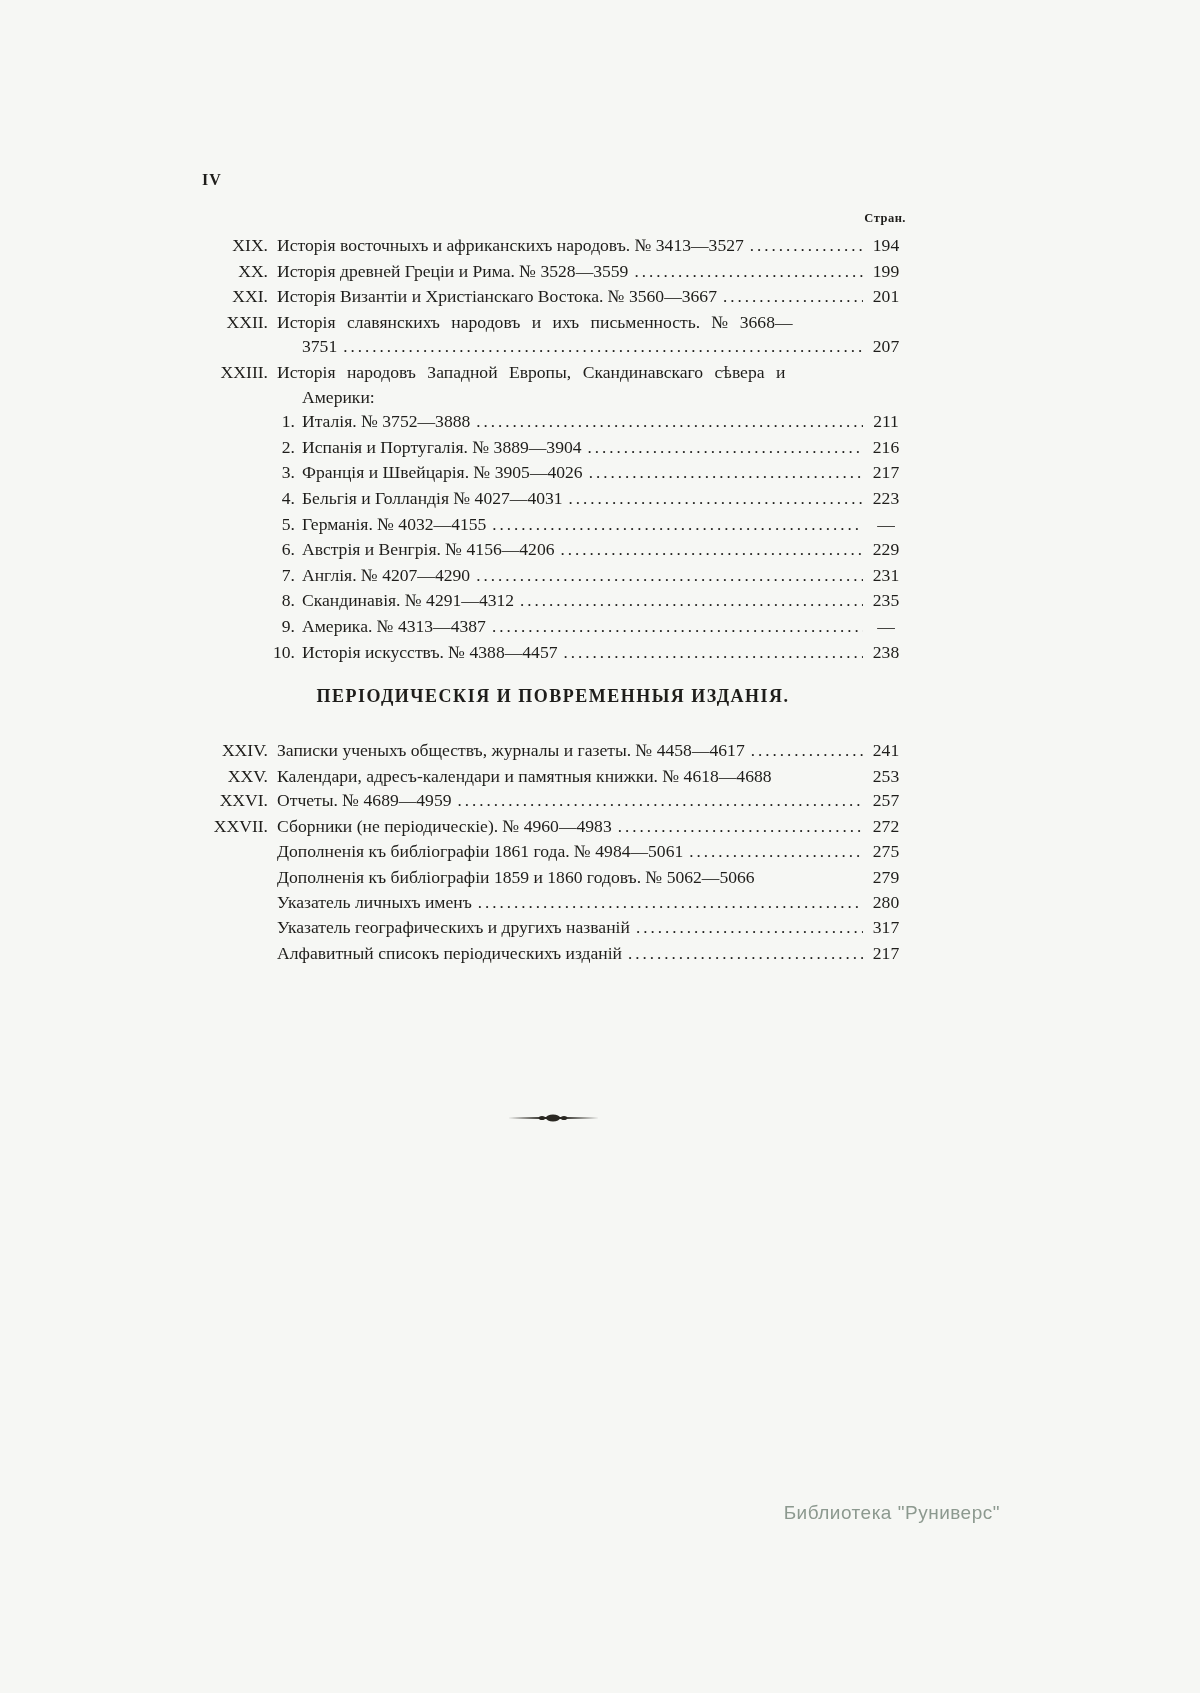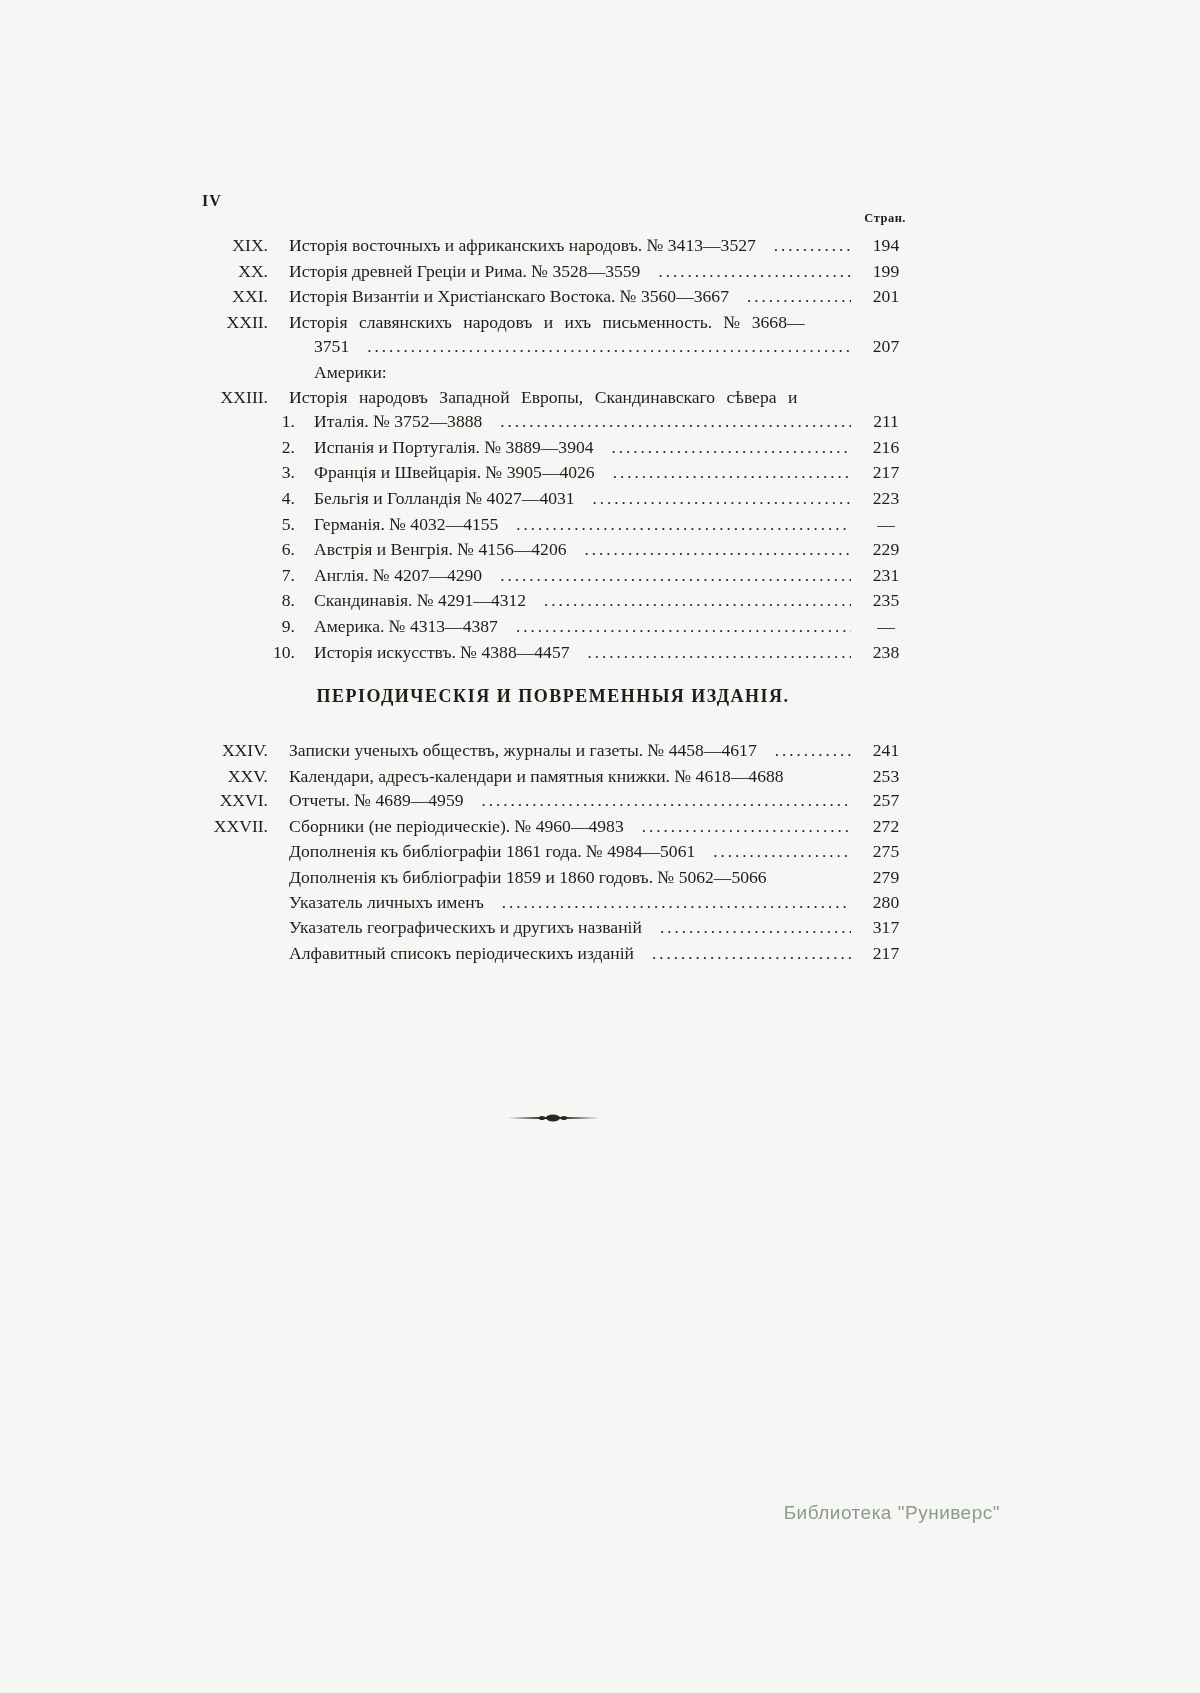--- a/index.html
+++ b/index.html
@@ -13,21 +13,21 @@
     width: 1200px;
     height: 1693px;
     background: #f6f7f4;
     font-family: "Liberation Serif", "DejaVu Serif", serif;
     color: #1e1d1a;
     overflow: hidden;
   }
   .folio {
     position: absolute;
     left: 202px;
-    top: 192px;
+    top: 171px;
     font-size: 16px;
     font-weight: bold;
     letter-spacing: 1px;
   }
   .content {
     position: absolute;
     left: 200px;
     top: 211px;
     width: 706px;
   }
@@ -37,21 +37,20 @@
     font-weight: bold;
     letter-spacing: 0.5px;
     margin-bottom: 7px;
   }
   .row {
     display: flex;
     align-items: baseline;
     font-size: 17.6px;
     line-height: 24.6px;
     white-space: nowrap;
-    gap: 12px;
   }
   .num {
     flex: none;
     width: 77px;
     padding-right: 9px;
     box-sizing: border-box;
     text-align: right;
   }
   .sub .num,
   .cont .num {
@@ -134,28 +133,28 @@
           <span class="num">XXII.</span>
           <span class="text">Исторія славянскихъ народовъ и ихъ письменность. № 3668—</span>
           <span class="fill"></span>
         </div>
         <div class="row cont">
           <span class="num"></span>
           <span class="text">3751</span>
           <span class="dots"></span>
           <span class="pg">207</span>
         </div>
-        <div class="row cont">
-          <span class="num"></span>
-          <span class="text">Америки:</span>
-          <span class="fill"></span>
-        </div>
         <div class="row main spread">
           <span class="num">XXIII.</span>
           <span class="text">Исторія народовъ Западной Европы, Скандинавскаго сѣвера и</span>
+          <span class="fill"></span>
+        </div>
+        <div class="row cont">
+          <span class="num"></span>
+          <span class="text">Америки:</span>
           <span class="fill"></span>
         </div>
         <div class="row sub">
           <span class="num">1.</span>
           <span class="text">Италія. № 3752—3888</span>
           <span class="dots"></span>
           <span class="pg">211</span>
         </div>
         <div class="row sub">
           <span class="num">2.</span>

